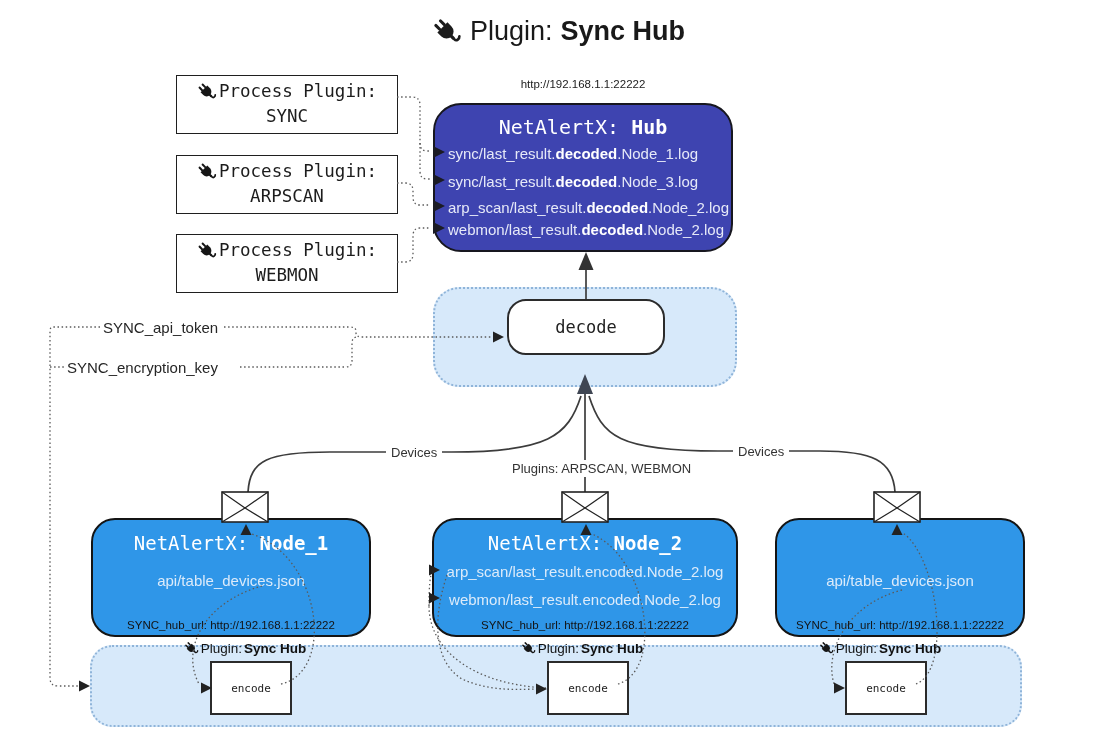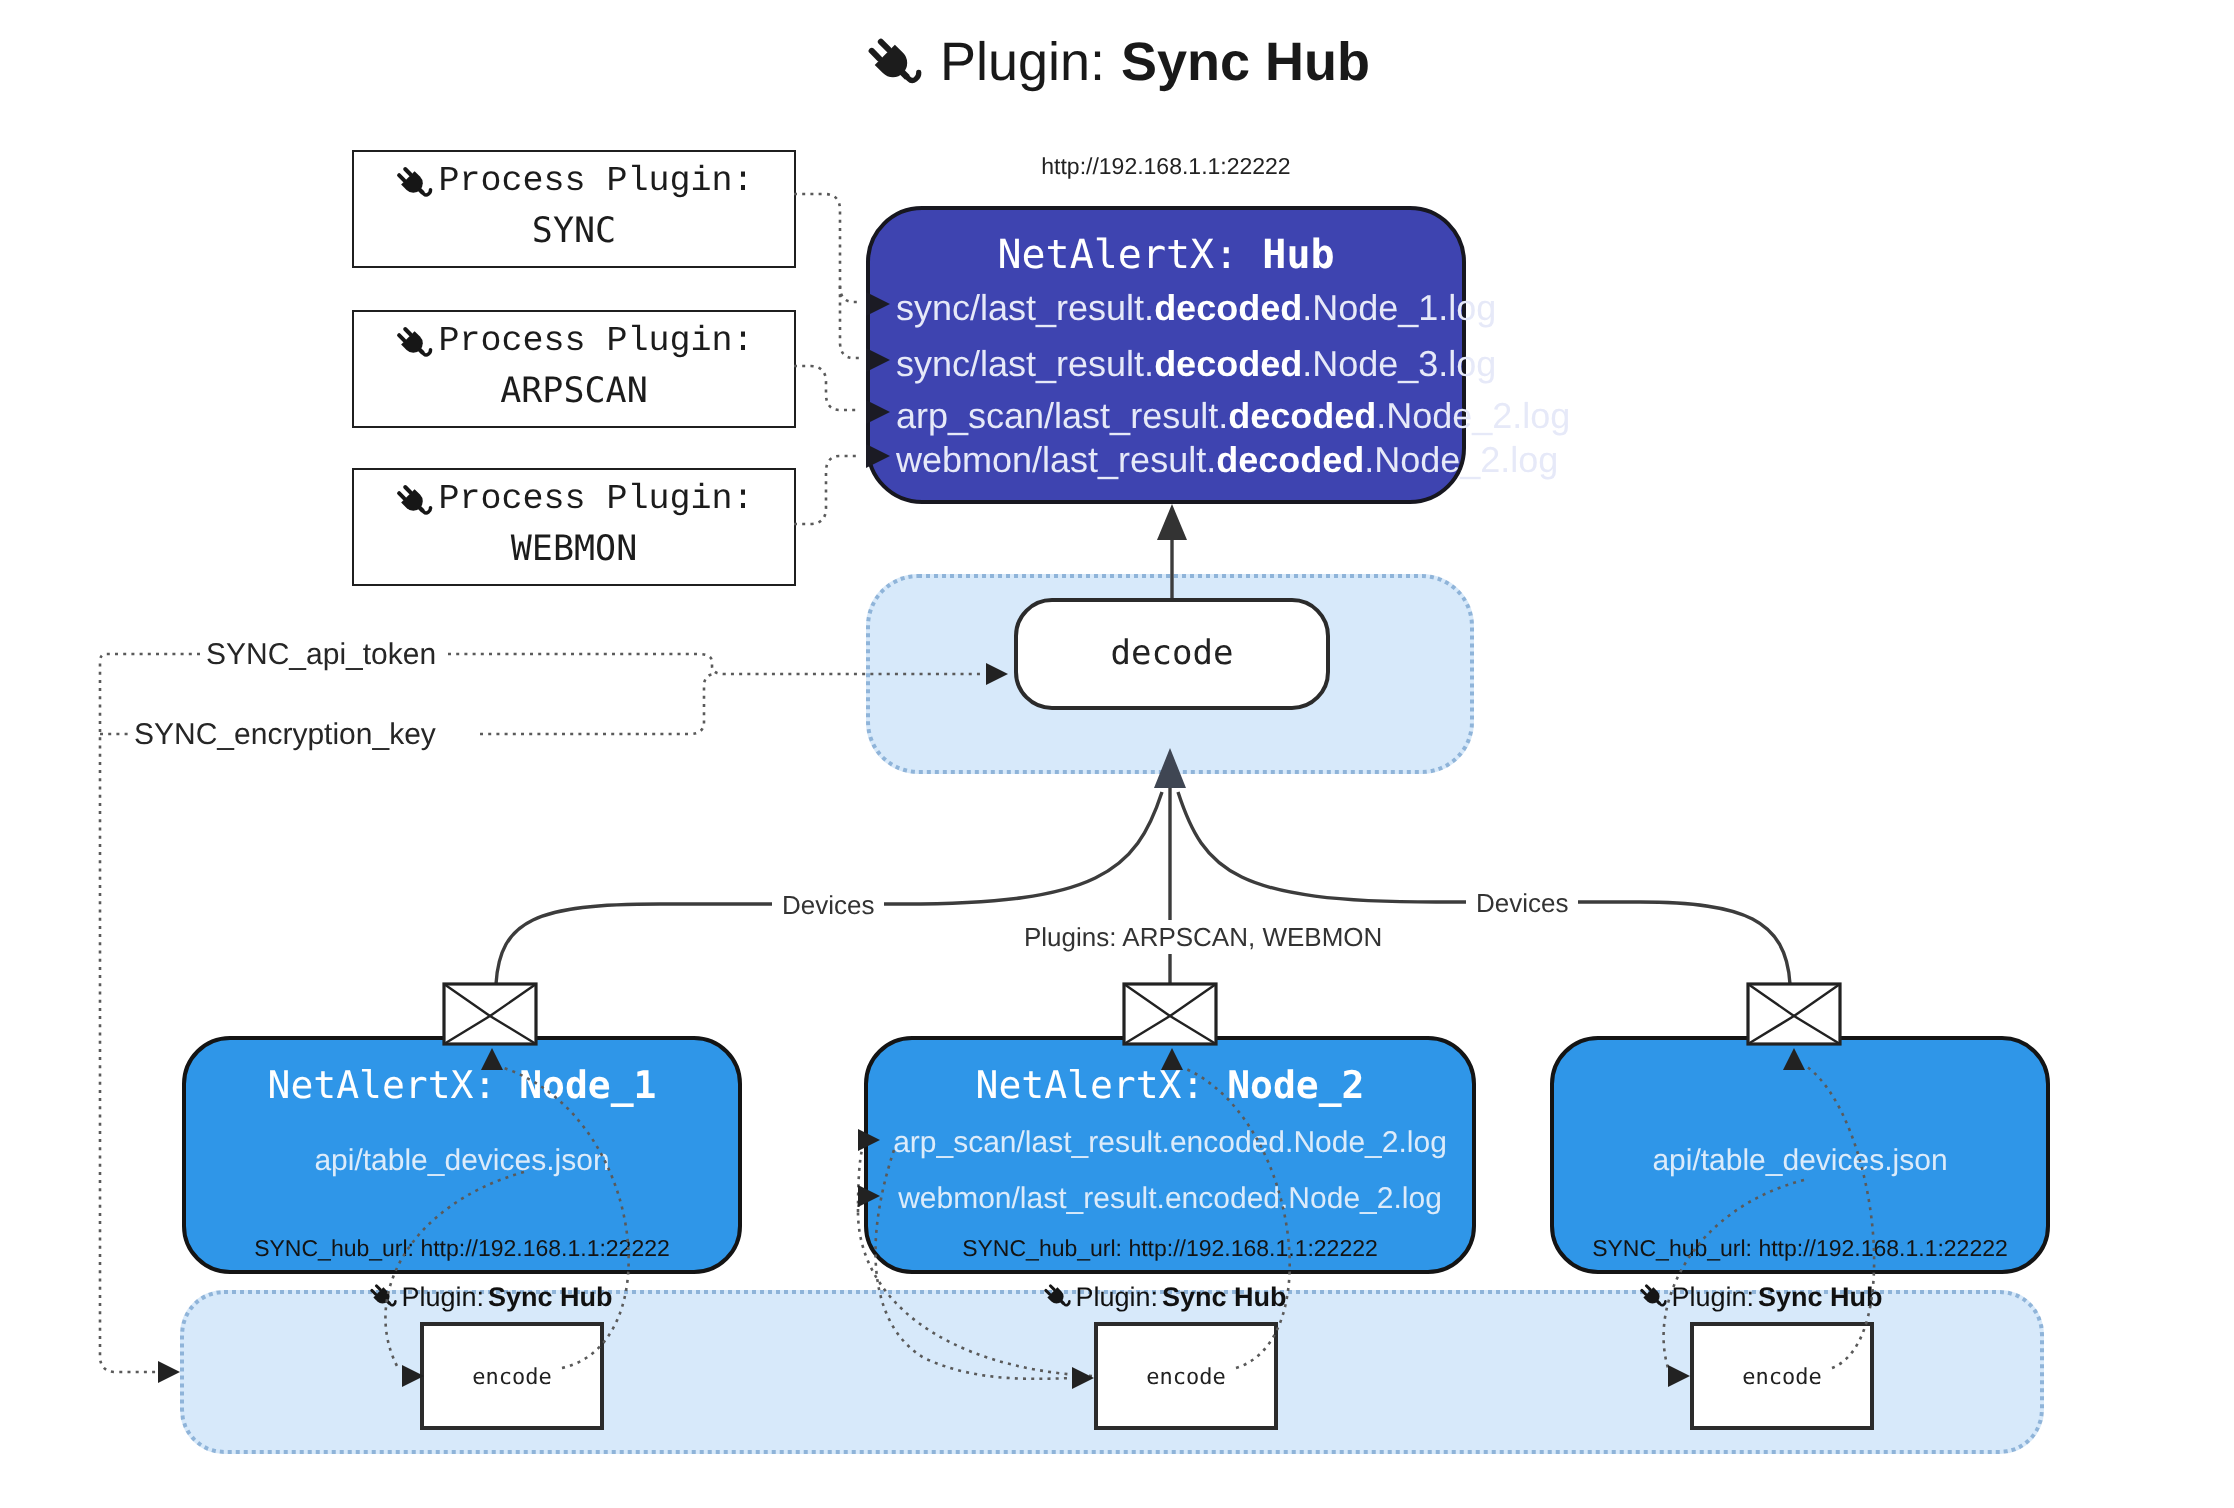--- a/index.html
+++ b/index.html
@@ -14,39 +14,39 @@
   .layer-labels{position:absolute;inset:0;z-index:20;pointer-events:none;padding-left:16px;}
 
   
   .page-title{left:0;top:16;width:1117px;top:16px;display:flex;align-items:center;
               justify-content:center;gap:8px;color:#191919;font-size:27px;}
   .page-title b{font-weight:bold;}
 
   
   .pbox{left:176px;width:220px;height:57px;background:#fff;border:1.6px solid #1f1f1f;
         color:#1c1c1c;text-align:center;font-size:17.5px;line-height:25px;}
-  .pbox .l1{display:flex;align-items:center;justify-content:center;gap:2px;margin-top:3px;font-family:Liberation Mono, monospace;}
+  .pbox .l1{display:flex;align-items:center;justify-content:center;gap:2px;margin-top:3px;}
 
   
   .hub{left:433px;top:103px;width:300px;height:149px;background:var(--hub-fill,#3e44b0);
        border:2.4px solid #17171f;border-radius:28px;box-sizing:border-box;}
   .hub-title{left:0;right:0;top:10px;text-align:center;color:#fff;font-size:20px;}
-  .hub-line{left:13px;top:0;color:var(--hub-text,#e6e9f8);font-size:18px;line-height:18px;white-space:nowrap;}
+  .hub-line{left:13px;top:0;color:var(--hub-text,#e6e9f8);font-size:15px;line-height:18px;white-space:nowrap;}
   .hub-line b{color:#fff;}
   .hub-url{left:433px;top:78px;width:300px;text-align:center;color:#222;font-size:11.5px;}
 
   
   .band{background:var(--band-fill,#d7e9fa);border:2px dotted var(--band-border,#8fb4d9);
         box-sizing:border-box;}
   .decode-band{left:433px;top:287px;width:304px;height:100px;border-radius:26px;}
   .bottom-band{left:90px;top:645px;width:932px;height:82px;border-radius:22px;}
   .wbox{background:#fff;border:2px solid #2b2b2b;box-sizing:border-box;display:flex;
         align-items:center;justify-content:center;color:#222;}
   .decode-box{left:507px;top:299px;width:158px;height:56px;font-size:17px;border-radius:19px;}
-  .encode-box{width:92px;height:54px;top:661px;font-size:11px;}
+  .encode-box{width:82px;height:54px;top:661px;font-size:11px;}
 
   
   .node{background:var(--node-fill,#2f96e8);border:2.4px solid #141414;border-radius:24px;
         box-sizing:border-box;top:518px;height:119px;}
   .node-title{left:0;right:0;top:12px;text-align:center;color:#fff;font-size:19px;white-space:nowrap;}
   .node-line{left:0;right:0;text-align:center;color:var(--node-text,#d9e9f9);font-size:15px;white-space:nowrap;}
   .node-url{left:0;right:0;top:99px;text-align:center;color:#131313;font-size:11.5px;white-space:nowrap;}
 
   
   .cfg-label{color:#262626;font-size:15px;background:#fff;padding:0 3px;white-space:nowrap;}

